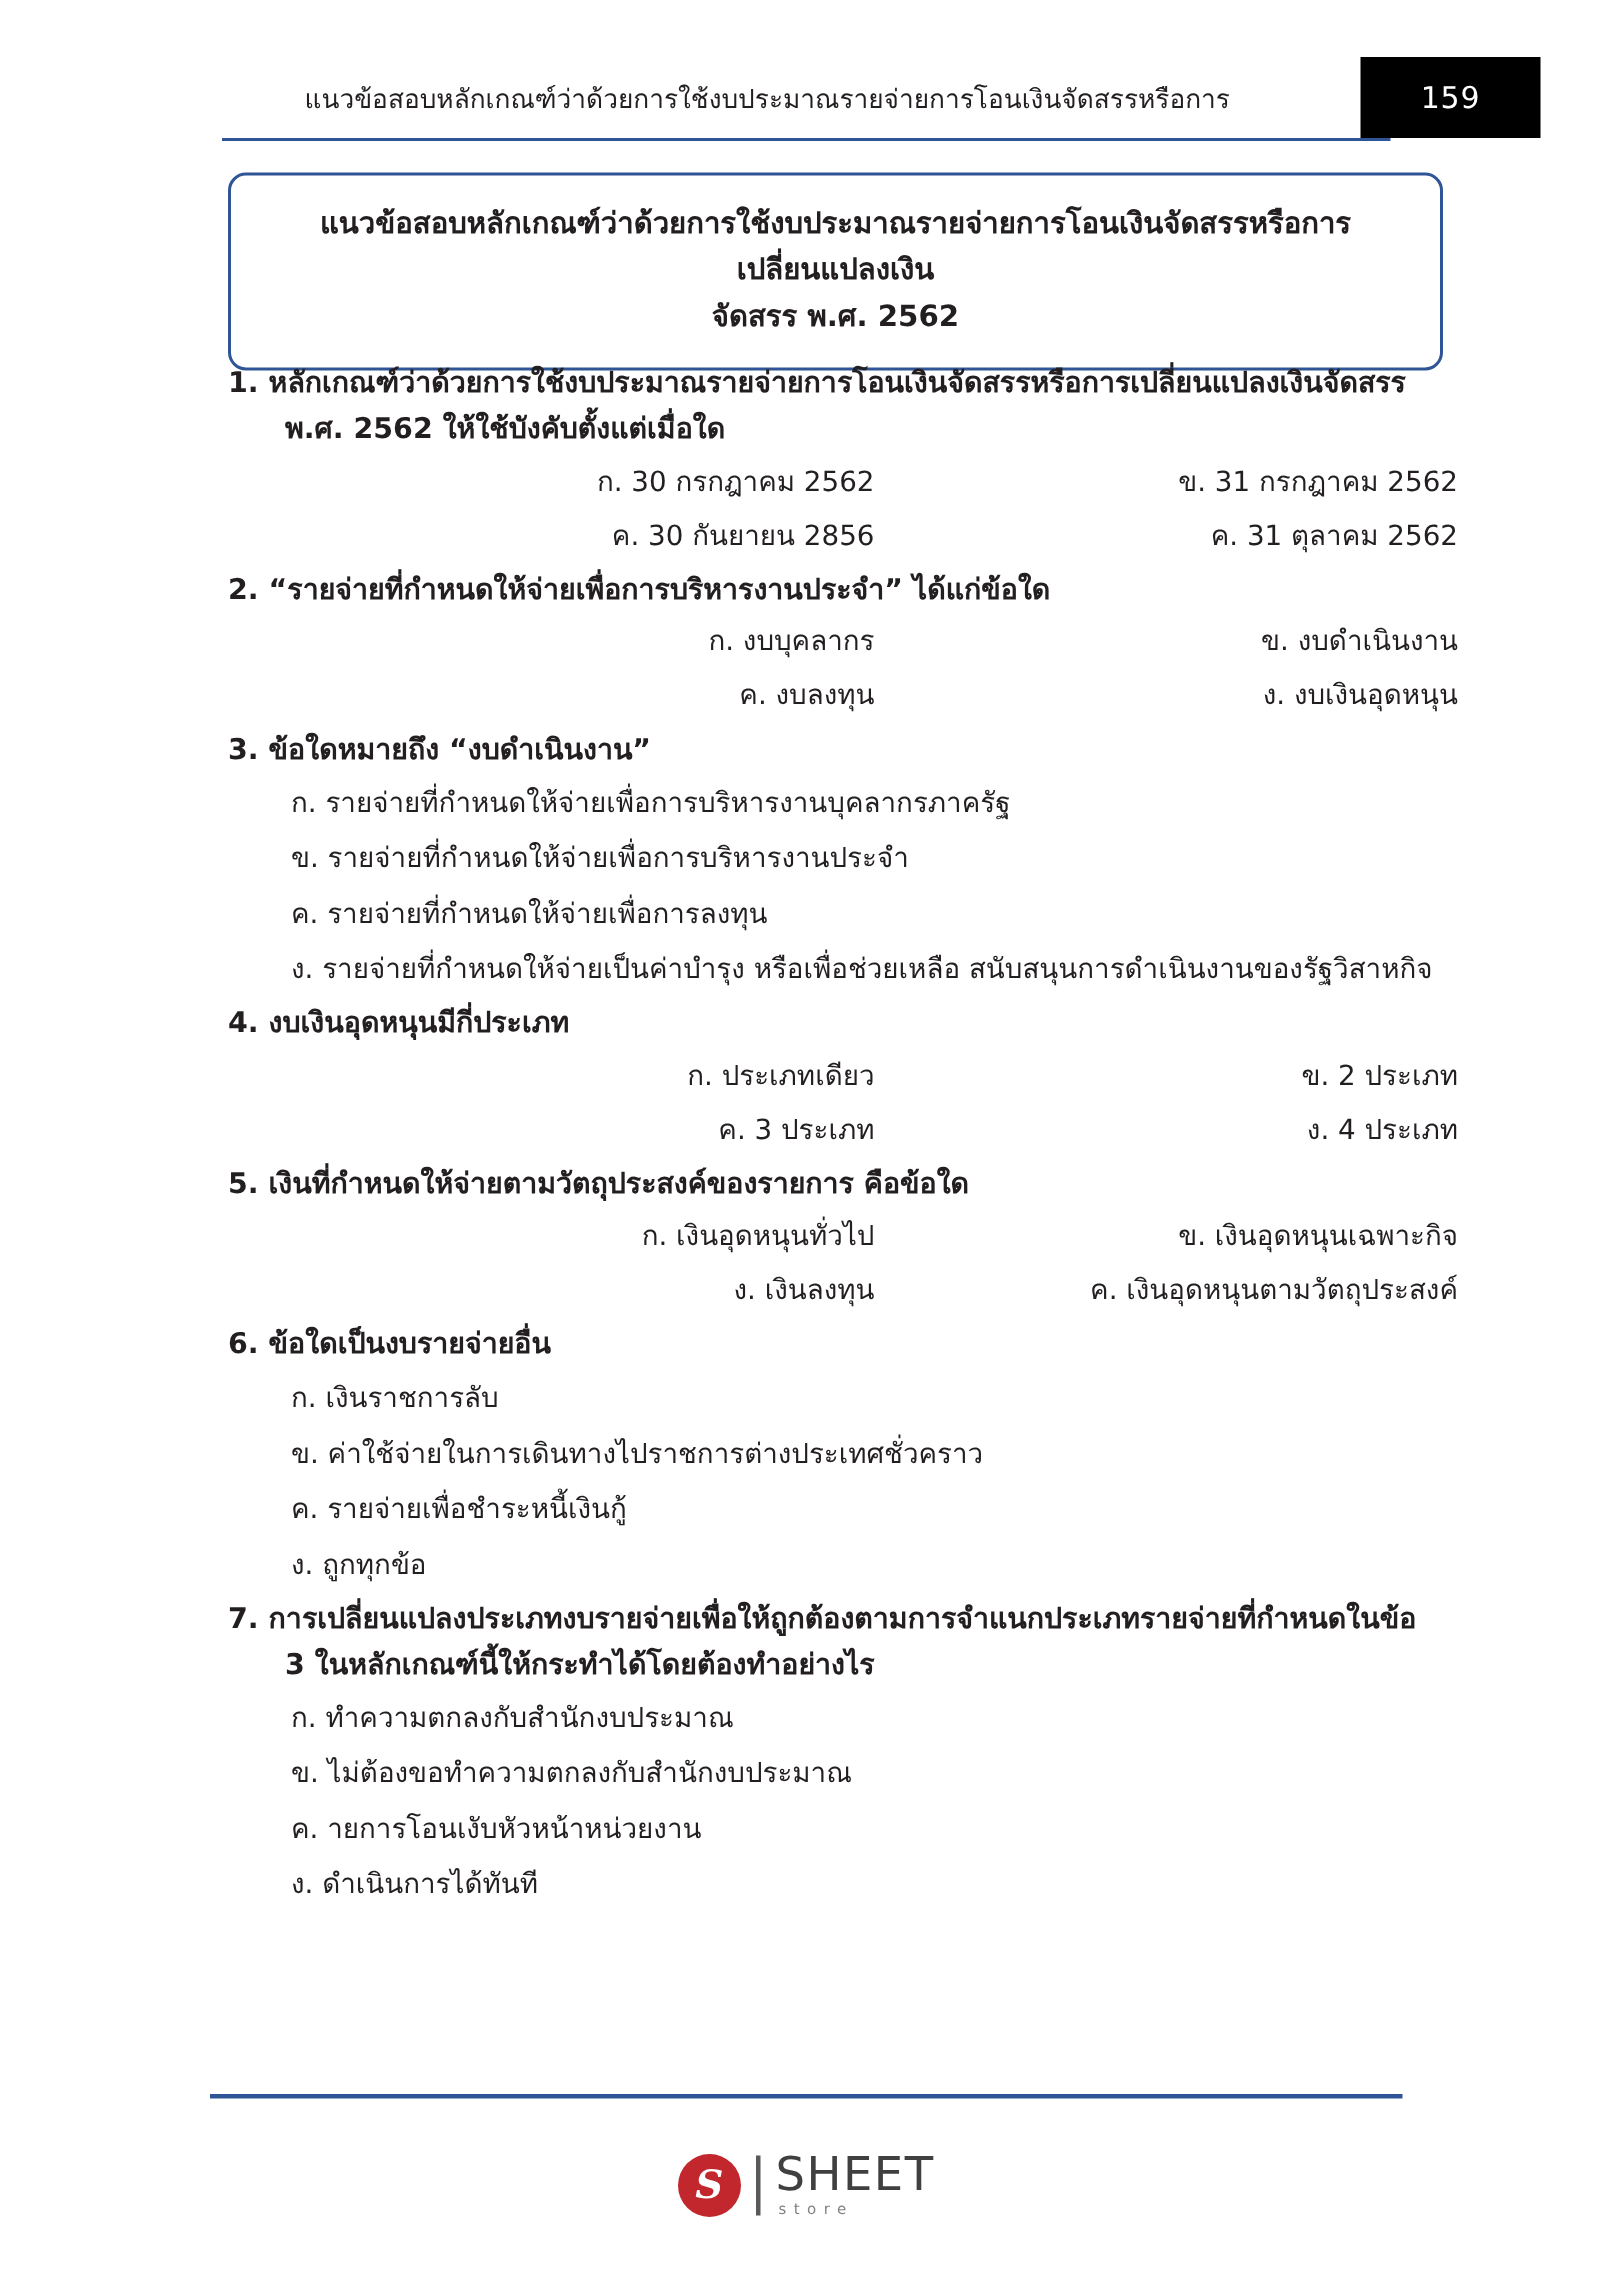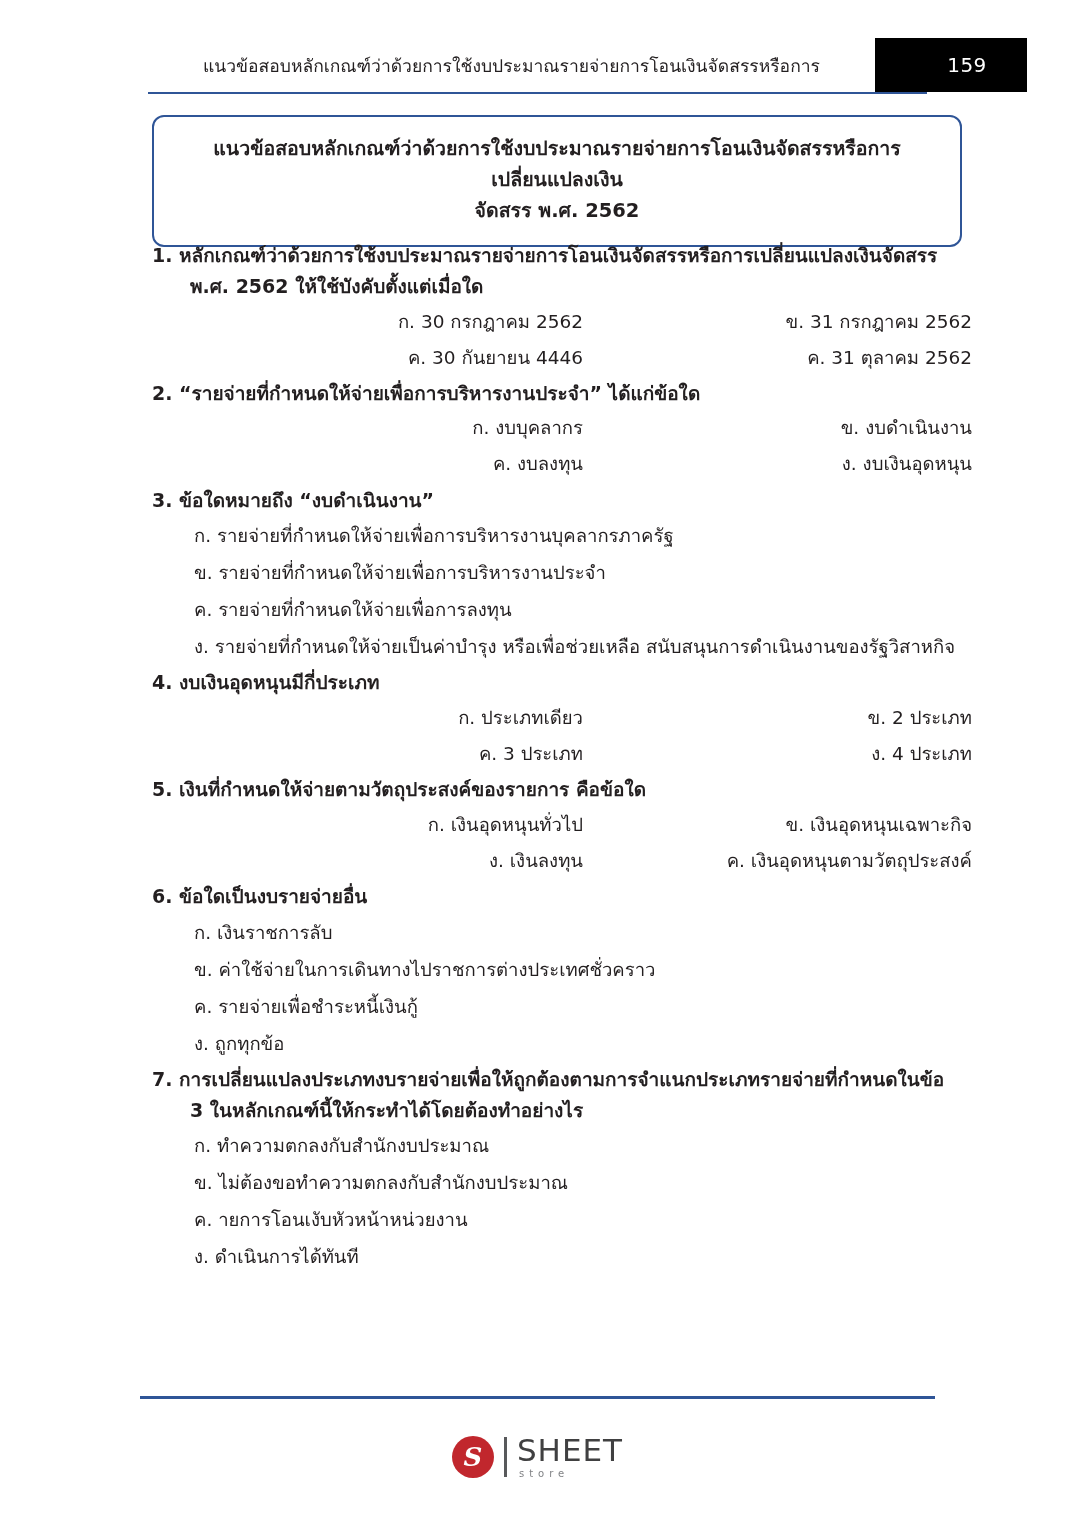--- a/index.html
+++ b/index.html
@@ -46,21 +46,20 @@
     top: 38px;
     width: 120px;
     height: 54px;
     background: #000000;
     color: #ffffff;
     display: flex;
     align-items: center;
     justify-content: center;
     font-size: 20px;
     letter-spacing: 0.5px;
-    padding-left: 32px;
   }
 
   
   .title-box {
     position: absolute;
     left: 152px;
     top: 115px;
     width: 810px;
     border: 2px solid #2f5597;
     border-radius: 12px;
@@ -199,21 +198,21 @@
 
   <div class="q-block">
     <div class="q-text">
       <span>1.</span>
       <span>หลักเกณฑ์ว่าด้วยการใช้งบประมาณรายจ่ายการโอนเงินจัดสรรหรือการเปลี่ยนแปลงเงินจัดสรร</span>
       <span class="q-cont">พ.ศ. 2562 ให้ใช้บังคับตั้งแต่เมื่อใด</span>
     </div>
     <div class="choices-grid">
       <div class="choice">ก. 30 กรกฎาคม 2562</div>
       <div class="choice">ข. 31 กรกฎาคม 2562</div>
-      <div class="choice">ค. 30 กันยายน 4446</div>
+      <div class="choice">ค. 30 กันยายน 2856</div>
       <div class="choice">ค. 31 ตุลาคม 2562</div>
     </div>
   </div>
 
   <div class="q-block">
     <div class="q-text">
       <span>2.</span>
       <span>“รายจ่ายที่กำหนดให้จ่ายเพื่อการบริหารงานประจำ” ได้แก่ข้อใด</span>
     </div>
     <div class="choices-grid">

